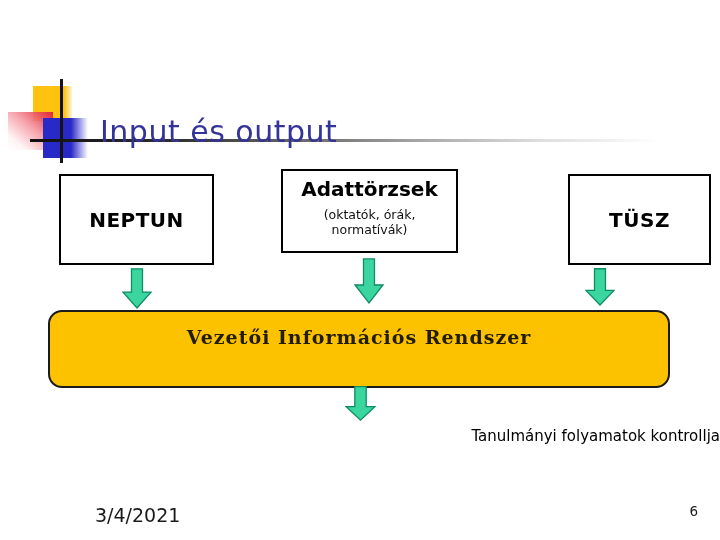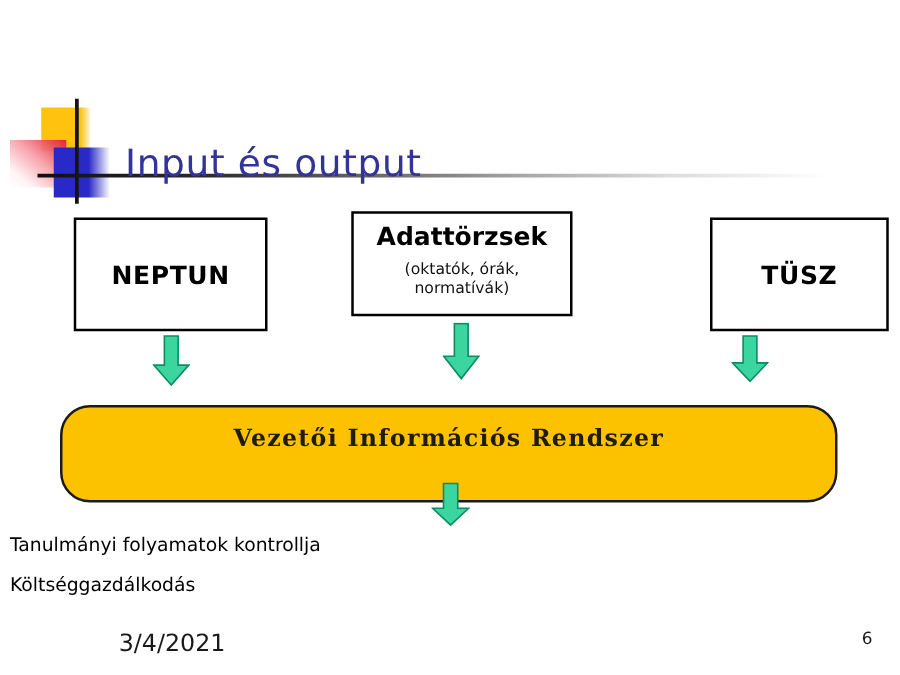--- a/index.html
+++ b/index.html
@@ -56,36 +56,36 @@
   
   .arrow { position: absolute; }
   .arrow svg { display: block; width: 100%; height: 100%; }
   .arrow-neptun { left: 122px; top: 268px; width: 30px; height: 41px; }
   .arrow-adat   { left: 354px; top: 258px; width: 30px; height: 46px; }
   .arrow-tusz   { left: 585px; top: 268px; width: 30px; height: 38px; }
   .arrow-vir    { left: 345px; top: 386px; width: 31px; height: 35px; }
 
   
   .banner {
-    position: absolute; left: 48px; top: 324px; width: 622px; height: 78px;
+    position: absolute; left: 48px; top: 310px; width: 622px; height: 78px;
     background: var(--banner-gold);
-    border: 2px solid #1b1b1b; border-radius: 24px;
+    border: 2px solid #1b1b1b; border-radius: 14px;
     box-sizing: border-box;
   }
   .banner-label {
     margin-top: 14px; text-align: center;
     font-family: "DejaVu Serif", "Liberation Serif", serif;
     font-weight: bold; font-size: 19px; letter-spacing: 1px;
     color: var(--banner-text);
   }
 
   
   .outputs {
-    position: absolute; left: 8px; top: 427px; width: 696px;
-    text-align: left;
+    position: absolute; left: 24px; top: 427px; width: 696px;
+    text-align: right;
   }
   .output-line {
     font-size: 15px; line-height: 18px; margin-bottom: 14px; color: #000;
   }
 
   
   .footer-date {
     position: absolute; left: 95px; top: 504px;
     font-size: 19px; color: var(--footer-text);
   }
@@ -139,17 +139,16 @@
 </div>
 
 <div class="arrow arrow-vir">
   <svg viewBox="0 0 30 40" preserveAspectRatio="none" aria-hidden="true">
     <polygon points="9.5,0.8 20.5,0.8 20.5,23.5 29,23.5 15,39 1,23.5 9.5,23.5" fill="var(--arrow-green)" stroke="var(--arrow-green-dark)" stroke-width="1.3" vector-effect="non-scaling-stroke"></polygon>
   </svg>
 </div>
 
 <div class="outputs">
   <div class="output-line">Tanulmányi folyamatok kontrollja</div>
-  <div class="output-line">Költséggazdálkodás</div>
 </div>
 
 <div class="footer-date">3/4/2021</div>
 <div class="page-number">6</div>
 
 </body></html>

